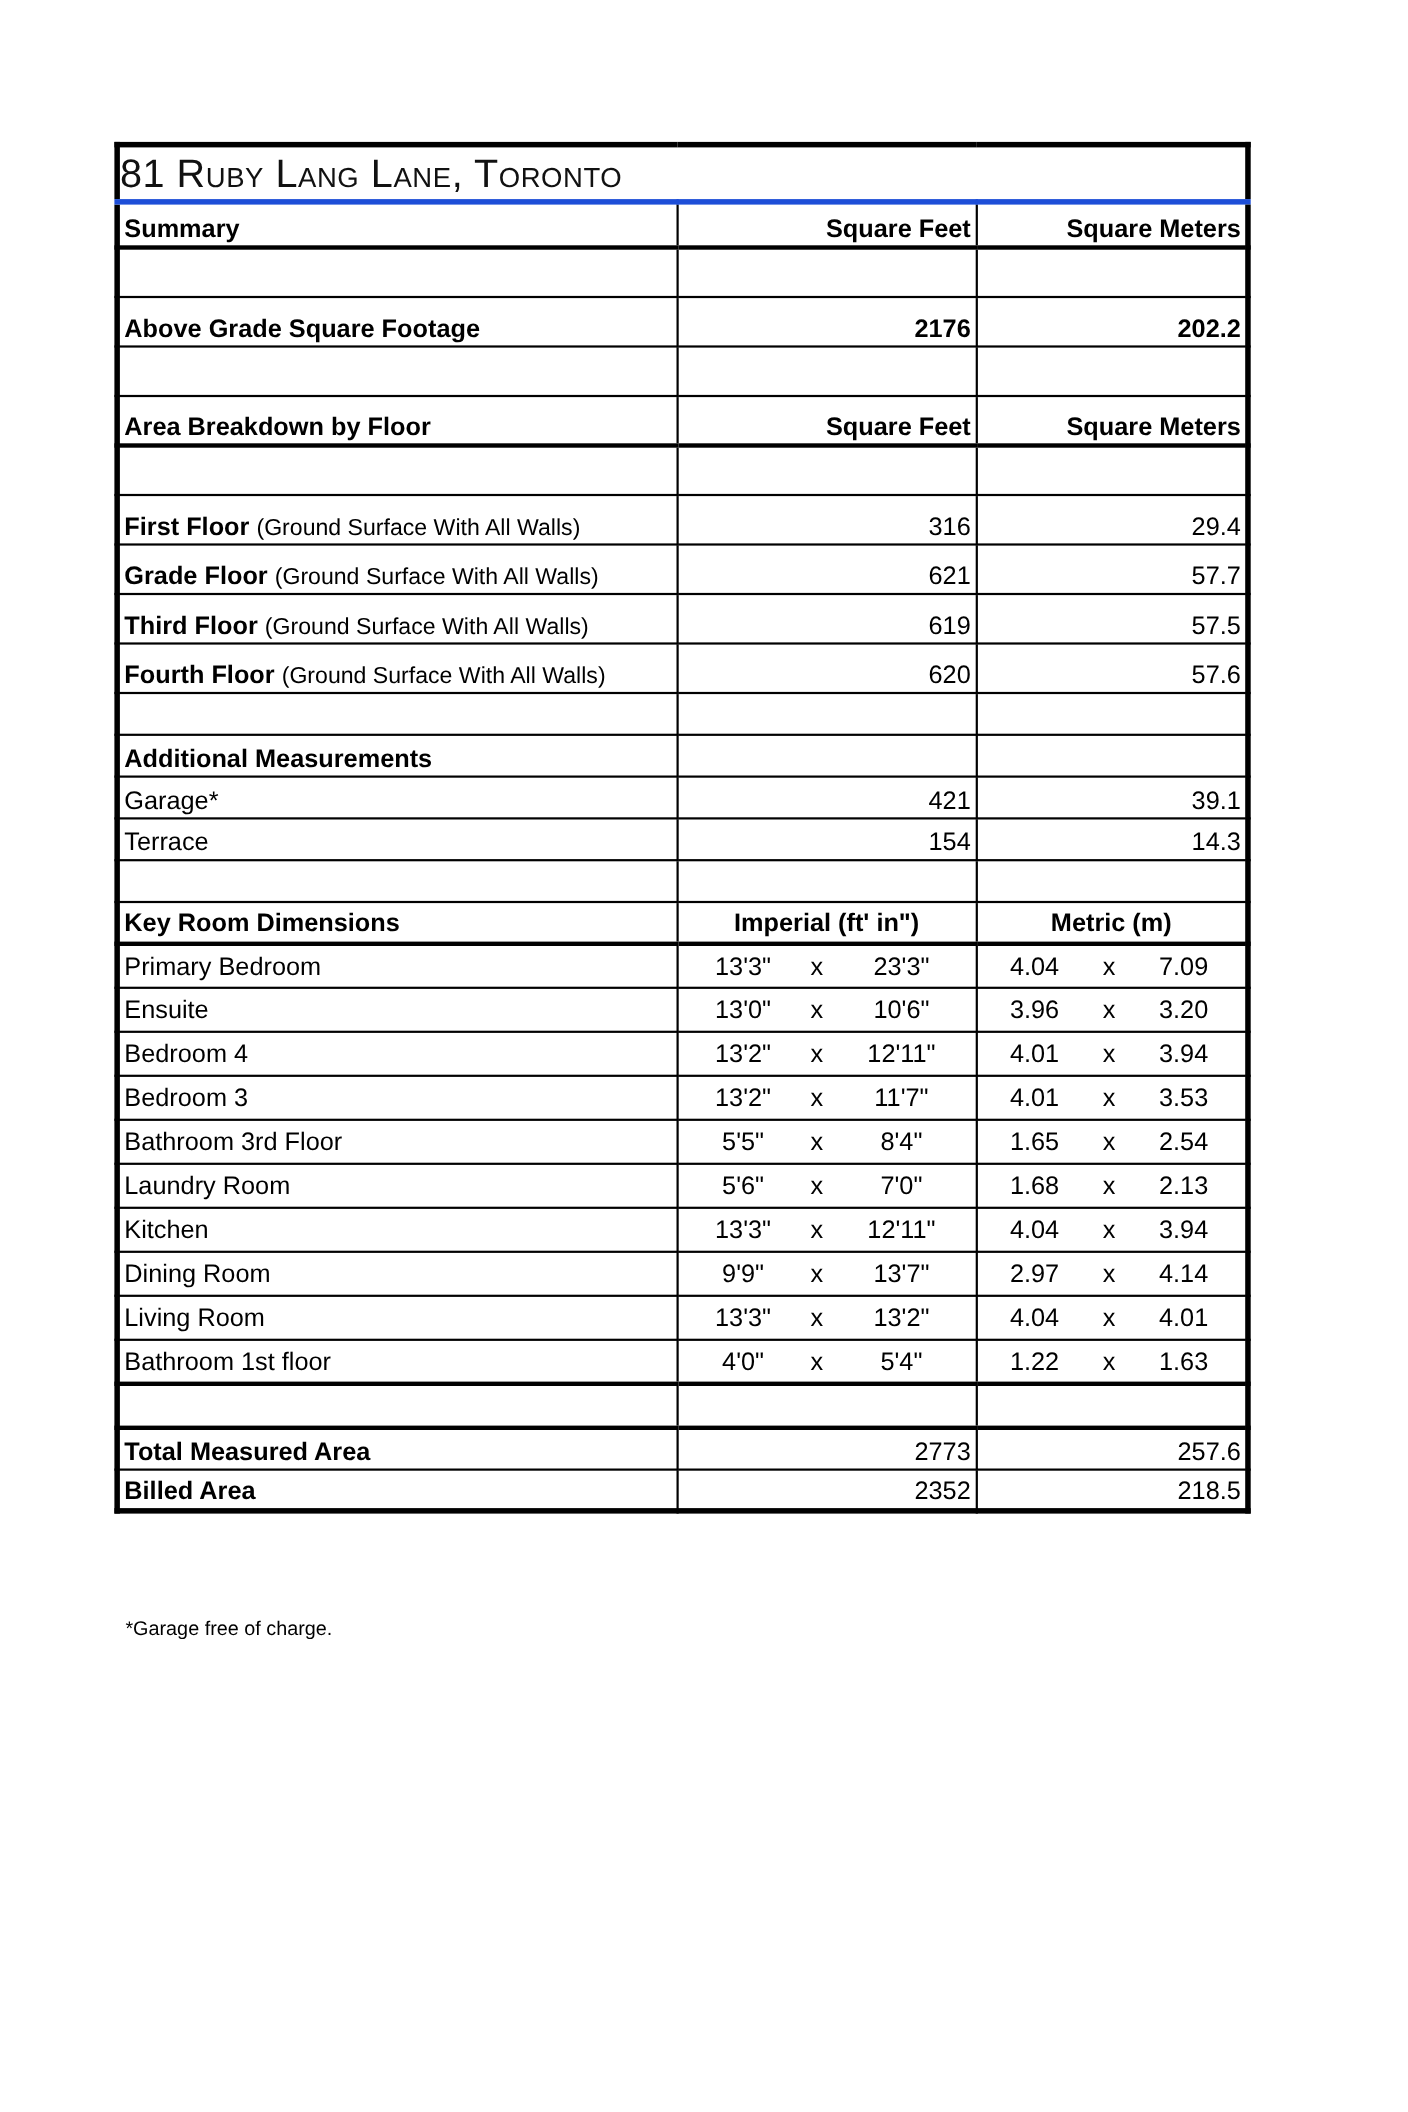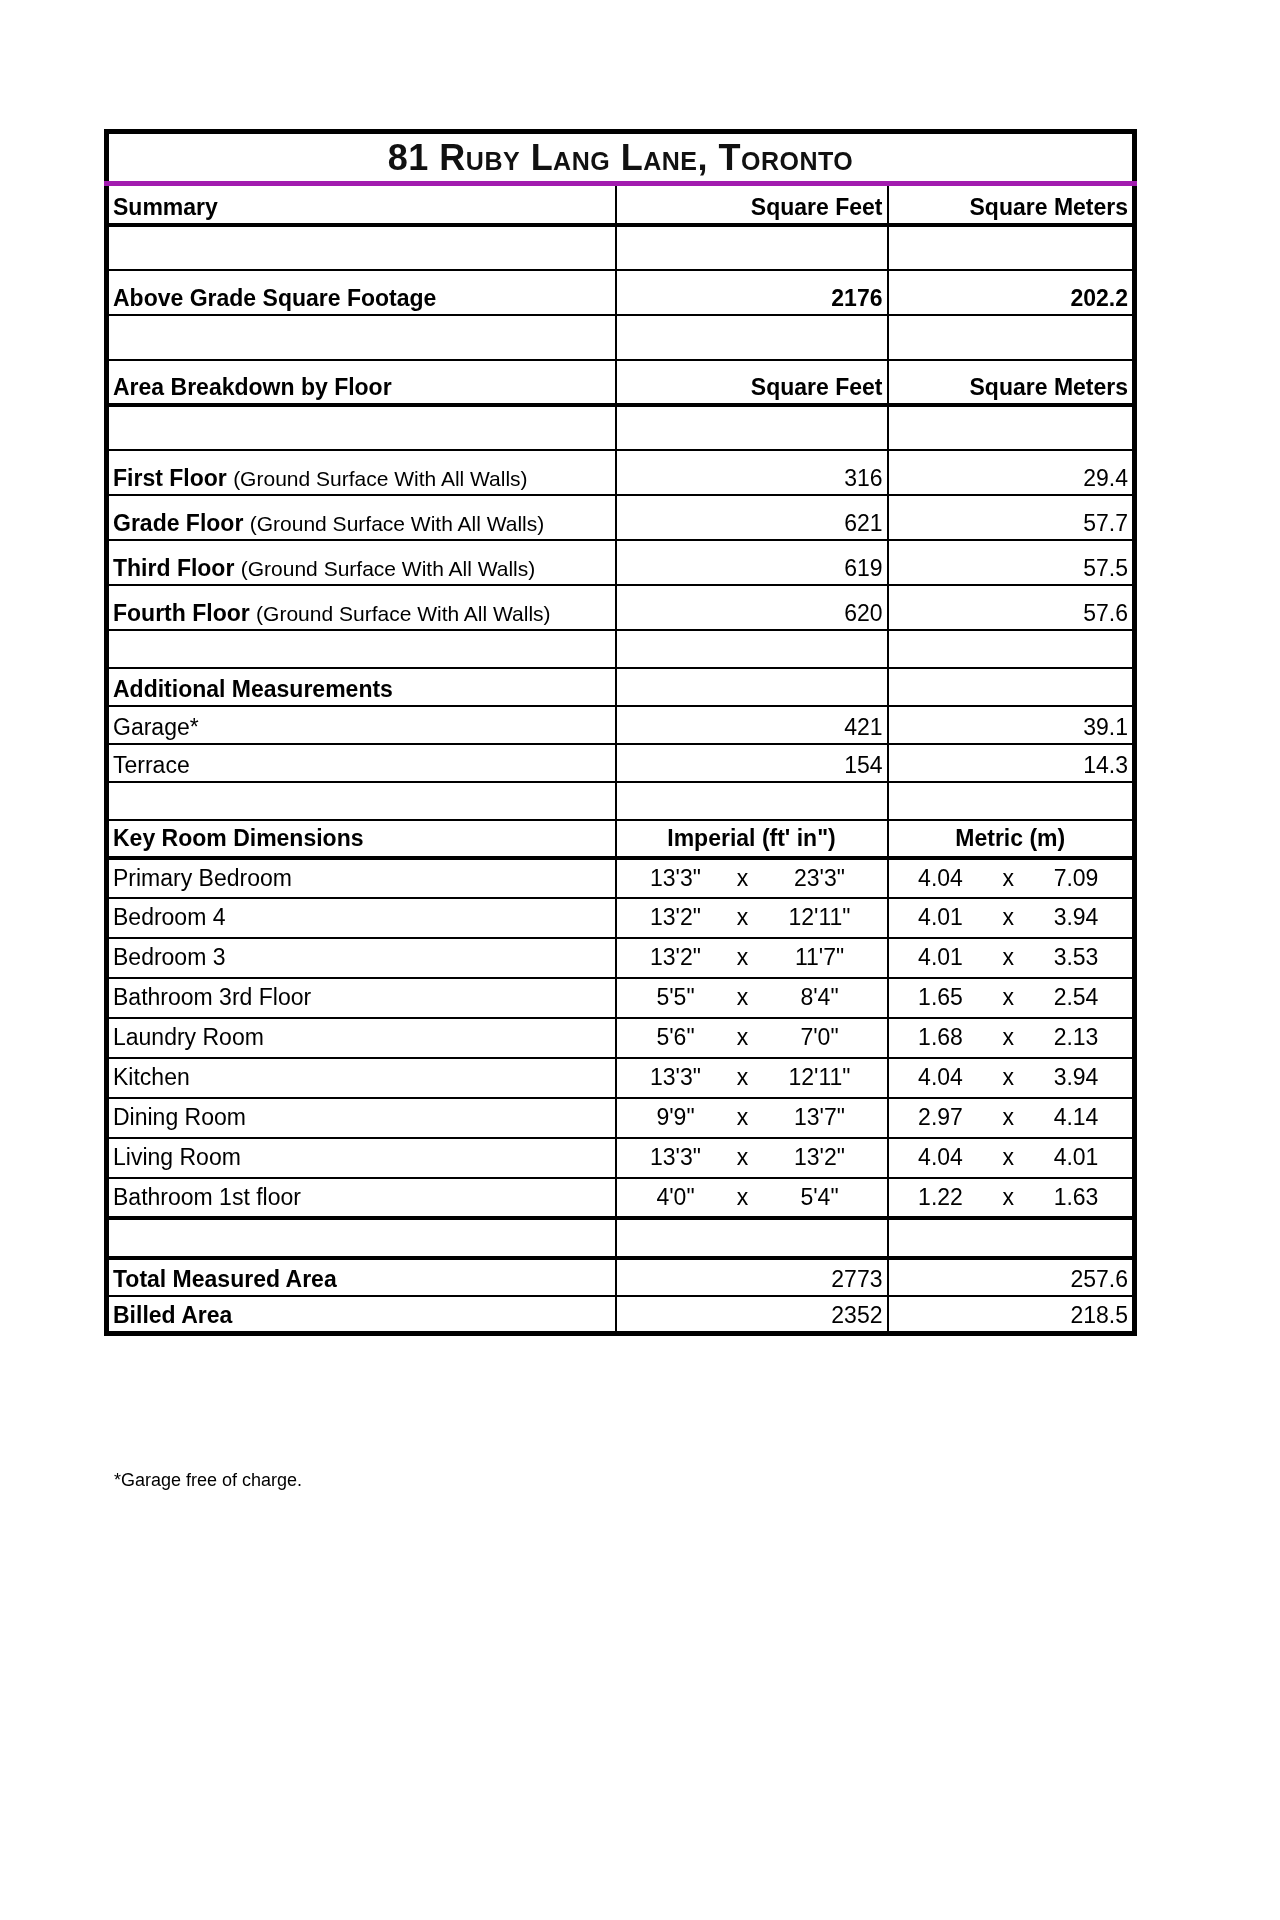--- a/index.html
+++ b/index.html
@@ -14,22 +14,22 @@
   table.measure col.c3 { width: 247px; }
 
   table.measure td { border: 2px solid #000; padding: 0 4px; height: 41px;
                      font-size: 23px; line-height: 1; vertical-align: bottom;
                      padding-bottom: 4px; box-sizing: border-box; white-space: nowrap;
                      overflow: hidden; }
   td.num { text-align: right; margin-left: 48px; }
   td.ctr { text-align: center; }
   .b { font-weight: bold; }
   tr.thick-bot td { border-bottom: 4px solid #000; }
-  tr.title td { height: 52px; border-bottom: 5px solid #a21caf; text-align: center;
-                font-variant: small-caps; font-weight: bold; font-size: 36px;
+  tr.title td { height: 52px; border-bottom: 5px solid #1d4ed8; text-align: left;
+                font-variant: small-caps; font-weight: normal; font-size: 36px;
                 letter-spacing: 0.5px; color: #111; vertical-align: middle; padding: 0; }
   tr.tall td { height: 45px; }
   tr.mid td  { height: 38px; }
   tr.room td { height: 40px; }
   tr.room td, tr.roomhead td { vertical-align: middle; padding-bottom: 0; }
   .sub { font-size: 21px; font-weight: normal; }
   .dims { display: flex; justify-content: space-between; align-items: center;
           padding: 0 18px 0 20px; }
   .dims span { display: inline-block; }
   .dims .x { width: 20px; text-align: center; }
@@ -154,20 +154,37 @@
           </td>
       <td>
             <div class="mdims">
               <span class="a">4.04</span>
               <span class="x">x</span>
               <span class="bb">7.09</span>
             </div>
           </td>
     </tr>
     <tr class="room">
+      <td>Ensuite</td>
+      <td>
+            <div class="dims">
+              <span class="a">13'0"</span>
+              <span class="x">x</span>
+              <span class="bb">10'6"</span>
+            </div>
+          </td>
+      <td>
+            <div class="mdims">
+              <span class="a">3.96</span>
+              <span class="x">x</span>
+              <span class="bb">3.20</span>
+            </div>
+          </td>
+    </tr>
+    <tr class="room">
       <td>Bedroom 4</td>
       <td>
             <div class="dims">
               <span class="a">13'2"</span>
               <span class="x">x</span>
               <span class="bb">12'11"</span>
             </div>
           </td>
       <td>
             <div class="mdims">

